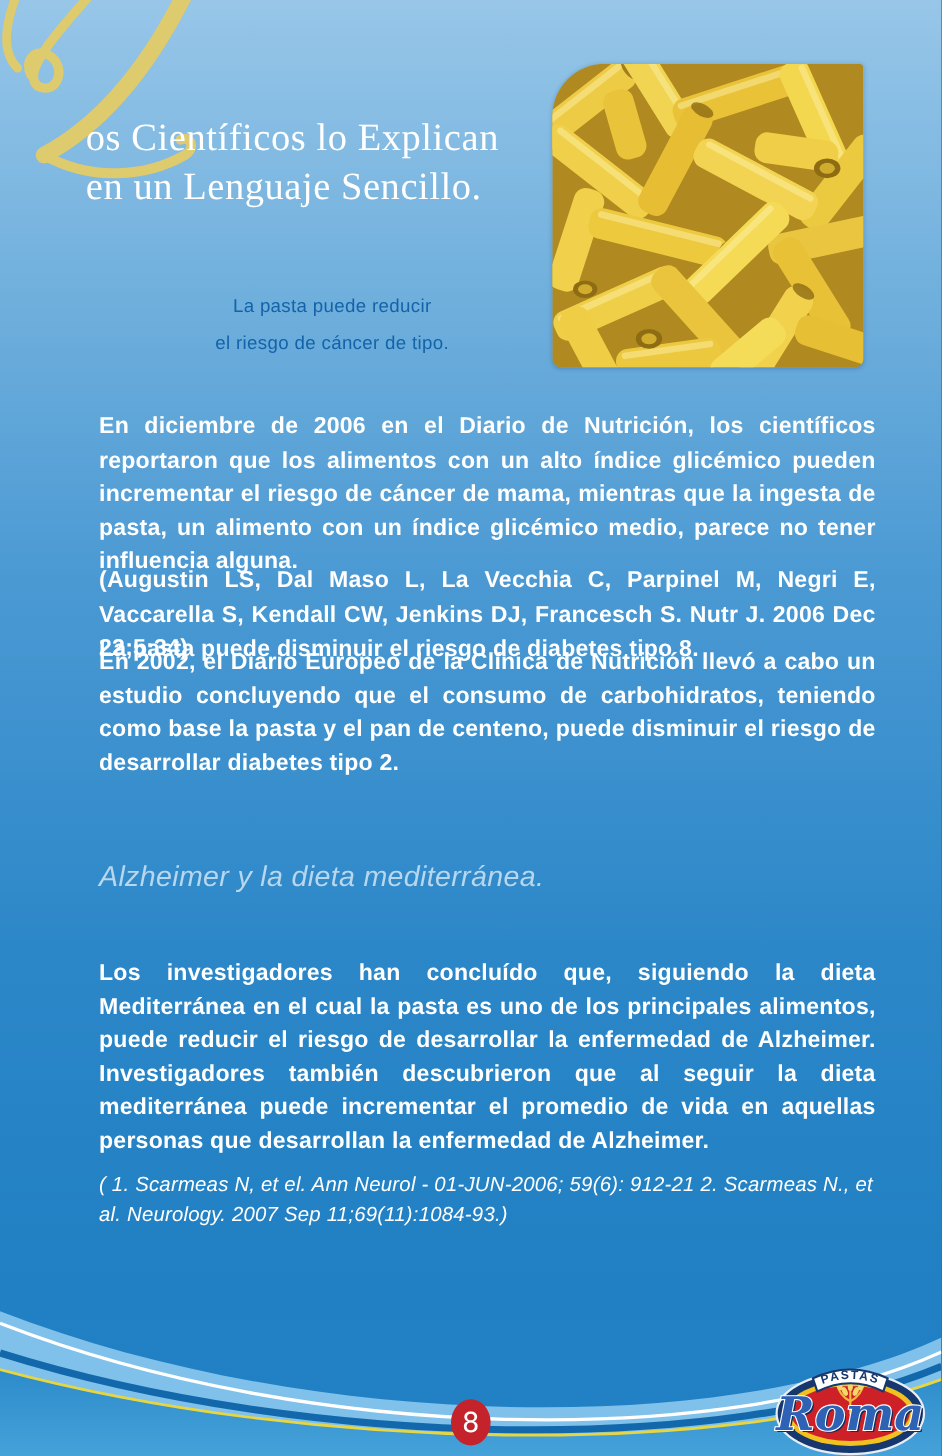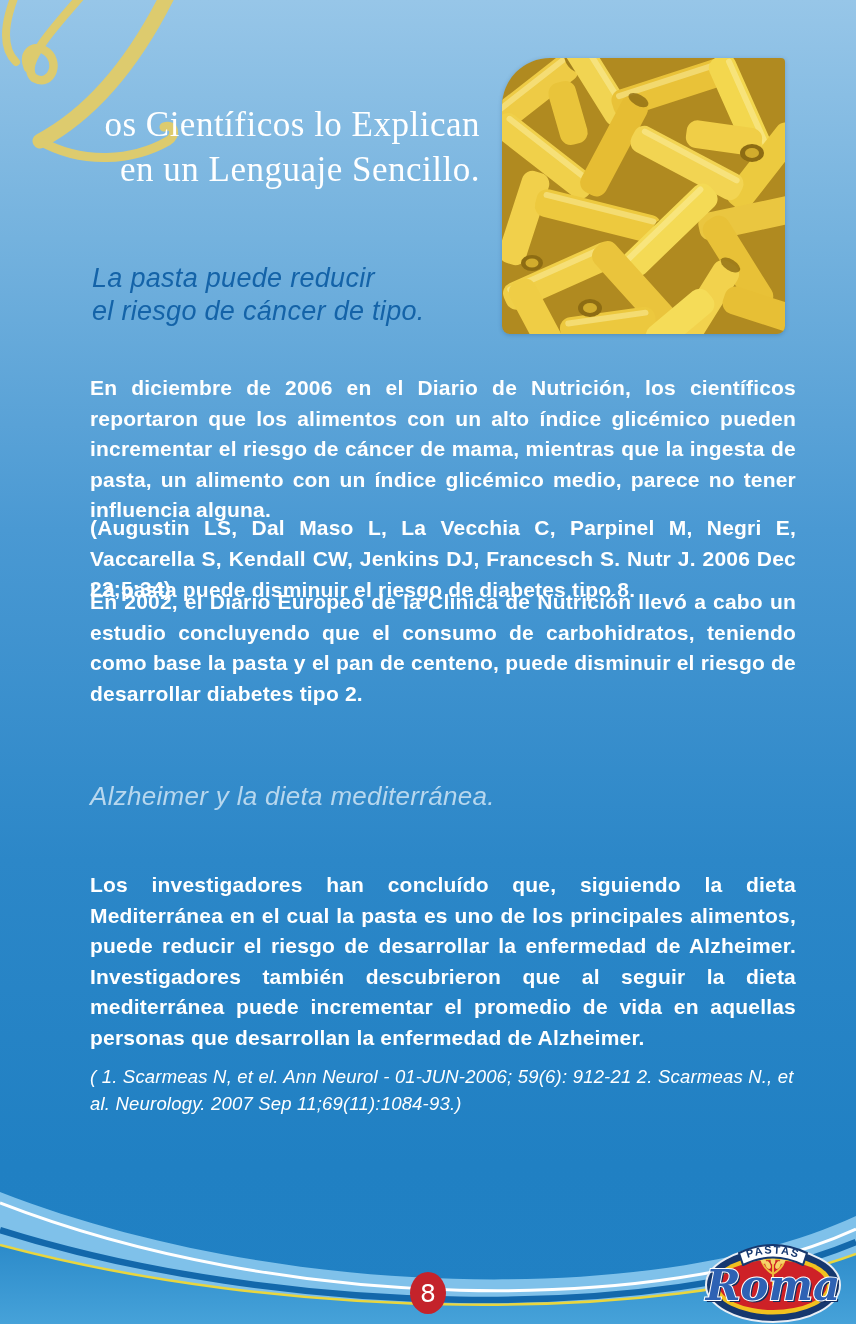--- a/index.html
+++ b/index.html
@@ -6,35 +6,36 @@
   .page{
     position:relative;
     width:856px;height:1324px;
     overflow:hidden;
     background:linear-gradient(180deg,#97c6e8 0%, #74b2de 18%, #4a99d3 40%, #2c87c8 65%, #2080c3 88%, #2181c4 100%);
     font-family:"Liberation Sans", sans-serif;
   }
   .flourish{position:absolute;left:-14px;top:-18px;pointer-events:none;}
   .page-title{
     position:absolute;left:78px;top:102px;width:402px;
-    text-align:right;color:#ffffff;
+    text-align:left;color:#ffffff;
     font-family:"Liberation Serif", serif;
     font-size:35px;line-height:45px;font-weight:400;
     letter-spacing:0.5px;
   }
   .pasta-photo{
     position:absolute;left:502px;top:58px;width:283px;height:276px;
     border-radius:48px 4px 8px 8px;overflow:hidden;
     box-shadow:0 1px 4px rgba(20,60,100,0.25);
   }
   .pasta-photo svg{display:block;}
   .heading-blue{
     position:absolute;left:92px;top:262px;width:420px;
-    color:#1463a8;font-style:italic;font-size:27px;line-height:33px;
+    color:#1463a8;font-size:17px;line-height:33px;
     letter-spacing:0.3px;
+    text-align:center;
   }
   .bodytext{
     position:absolute;left:90px;width:706px;
     color:#ffffff;font-size:21px;line-height:30.5px;
     text-align:justify;letter-spacing:0.2px;font-weight:700;
   }
   .cite-small{
     position:absolute;left:90px;width:714px;
     color:#ffffff;font-style:italic;font-size:18.5px;line-height:27px;
     letter-spacing:0.2px;

